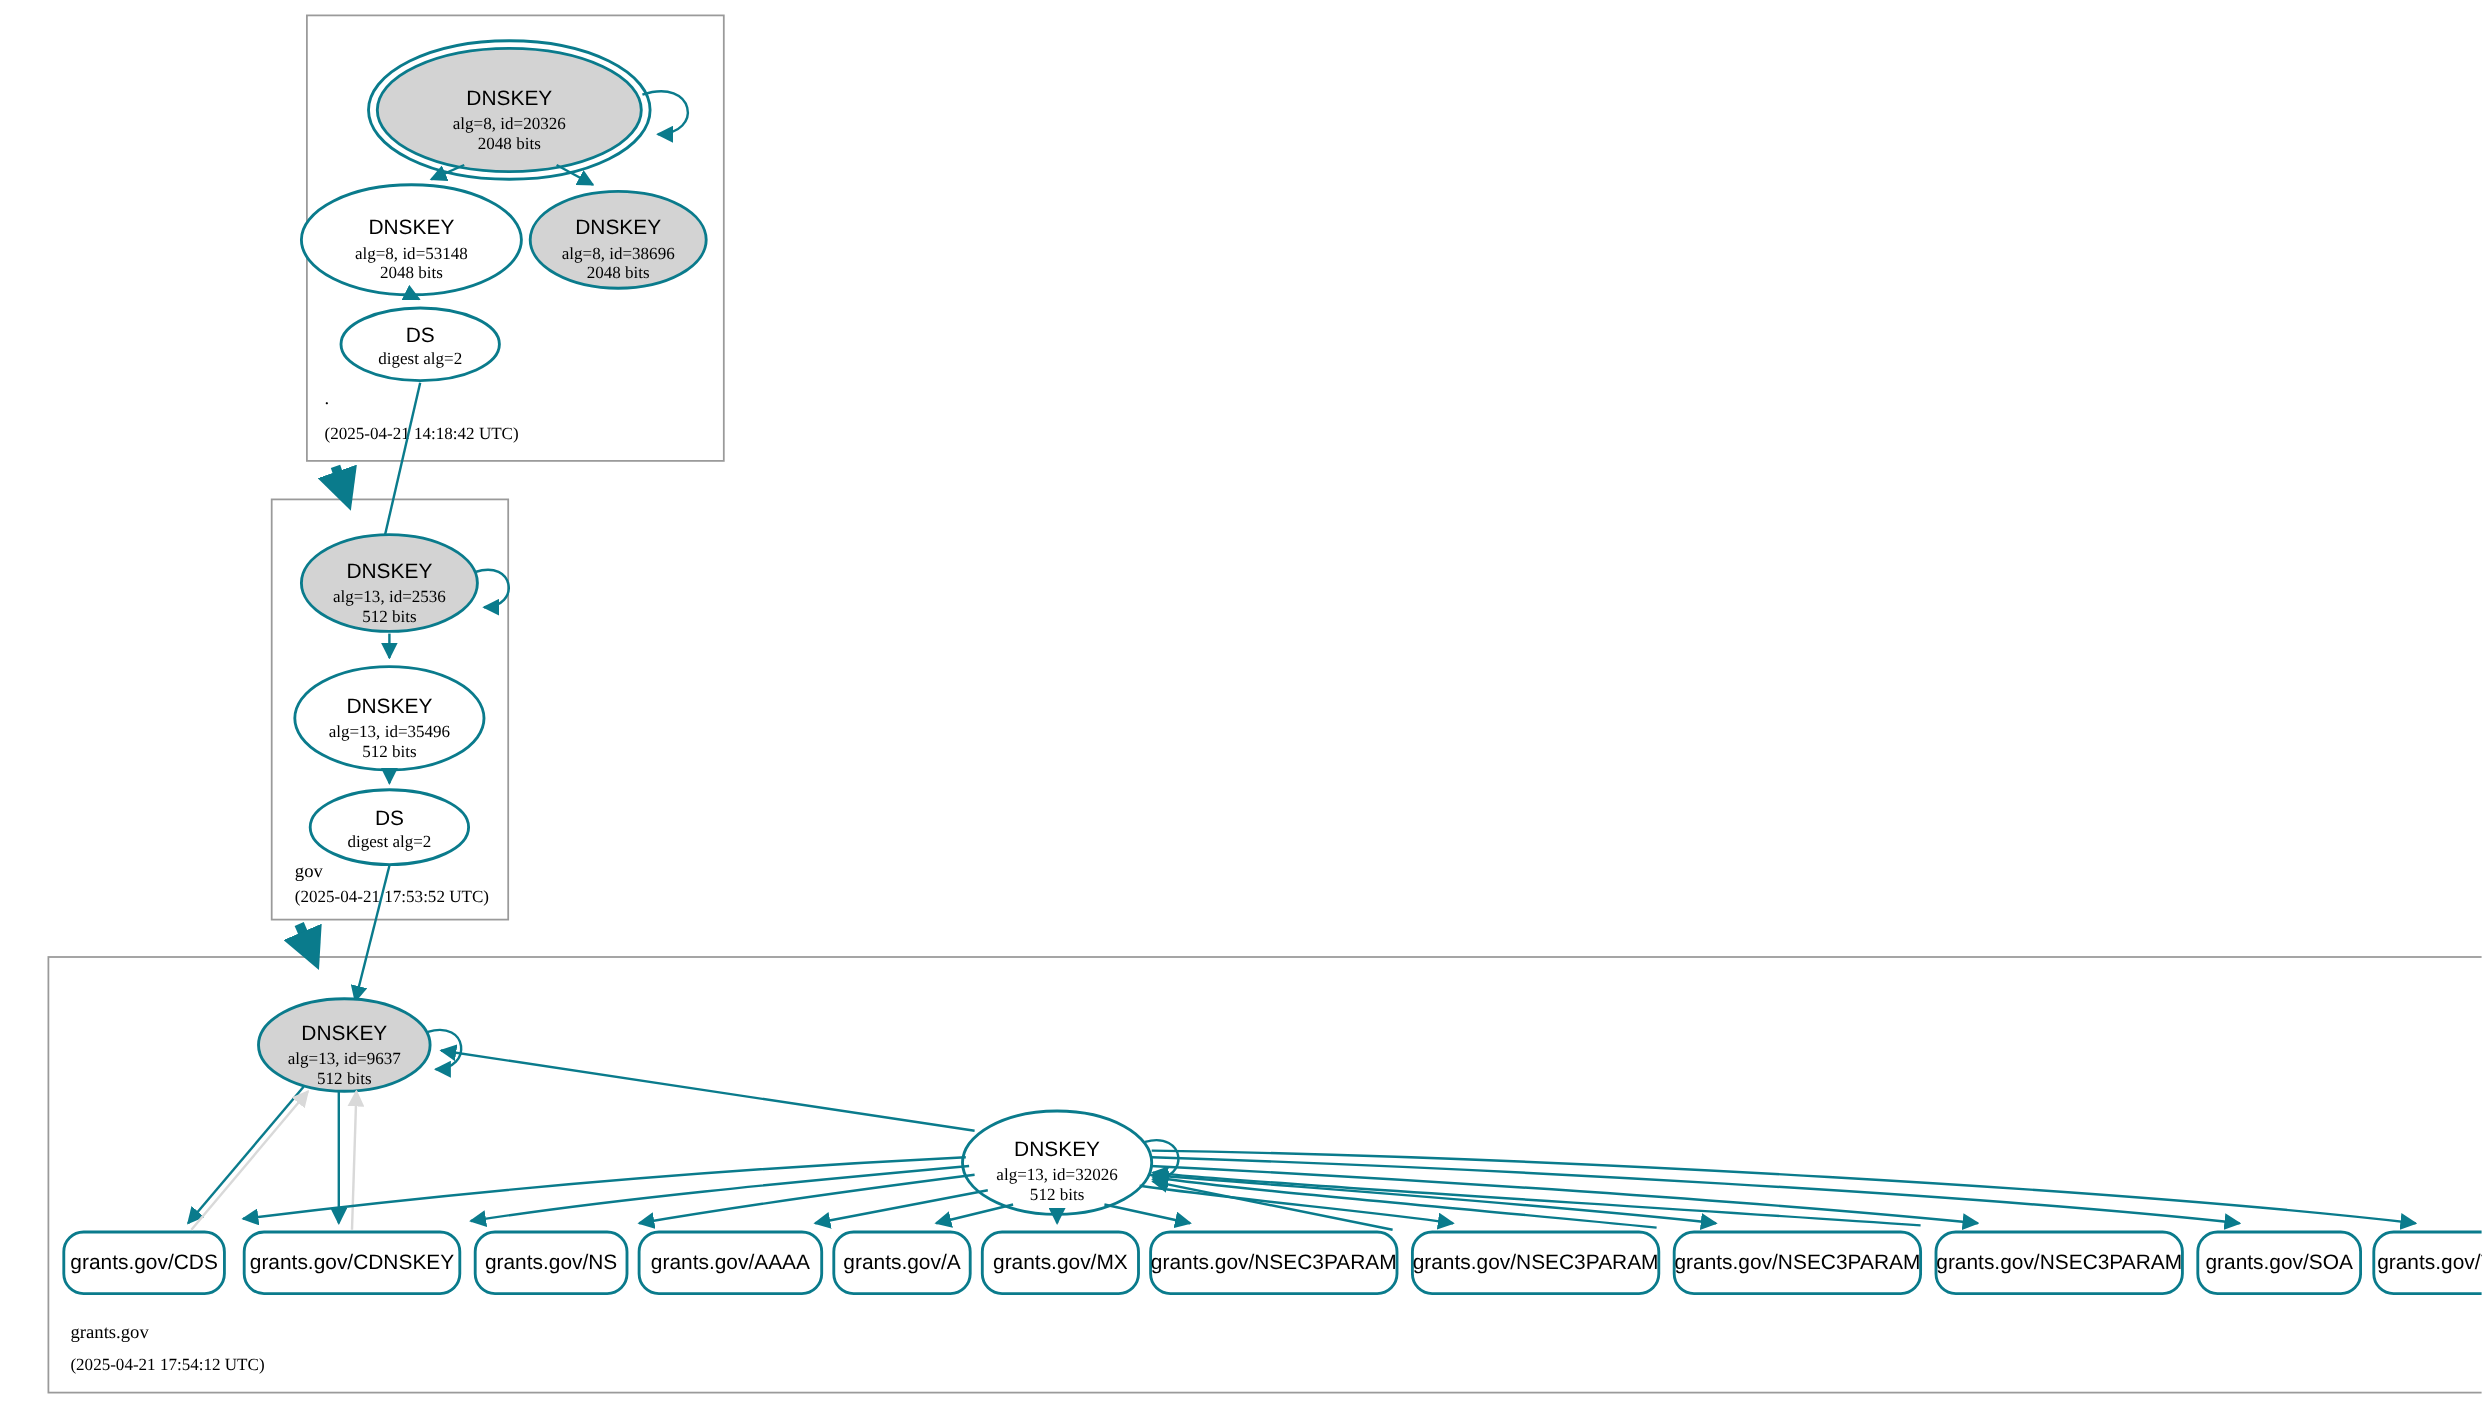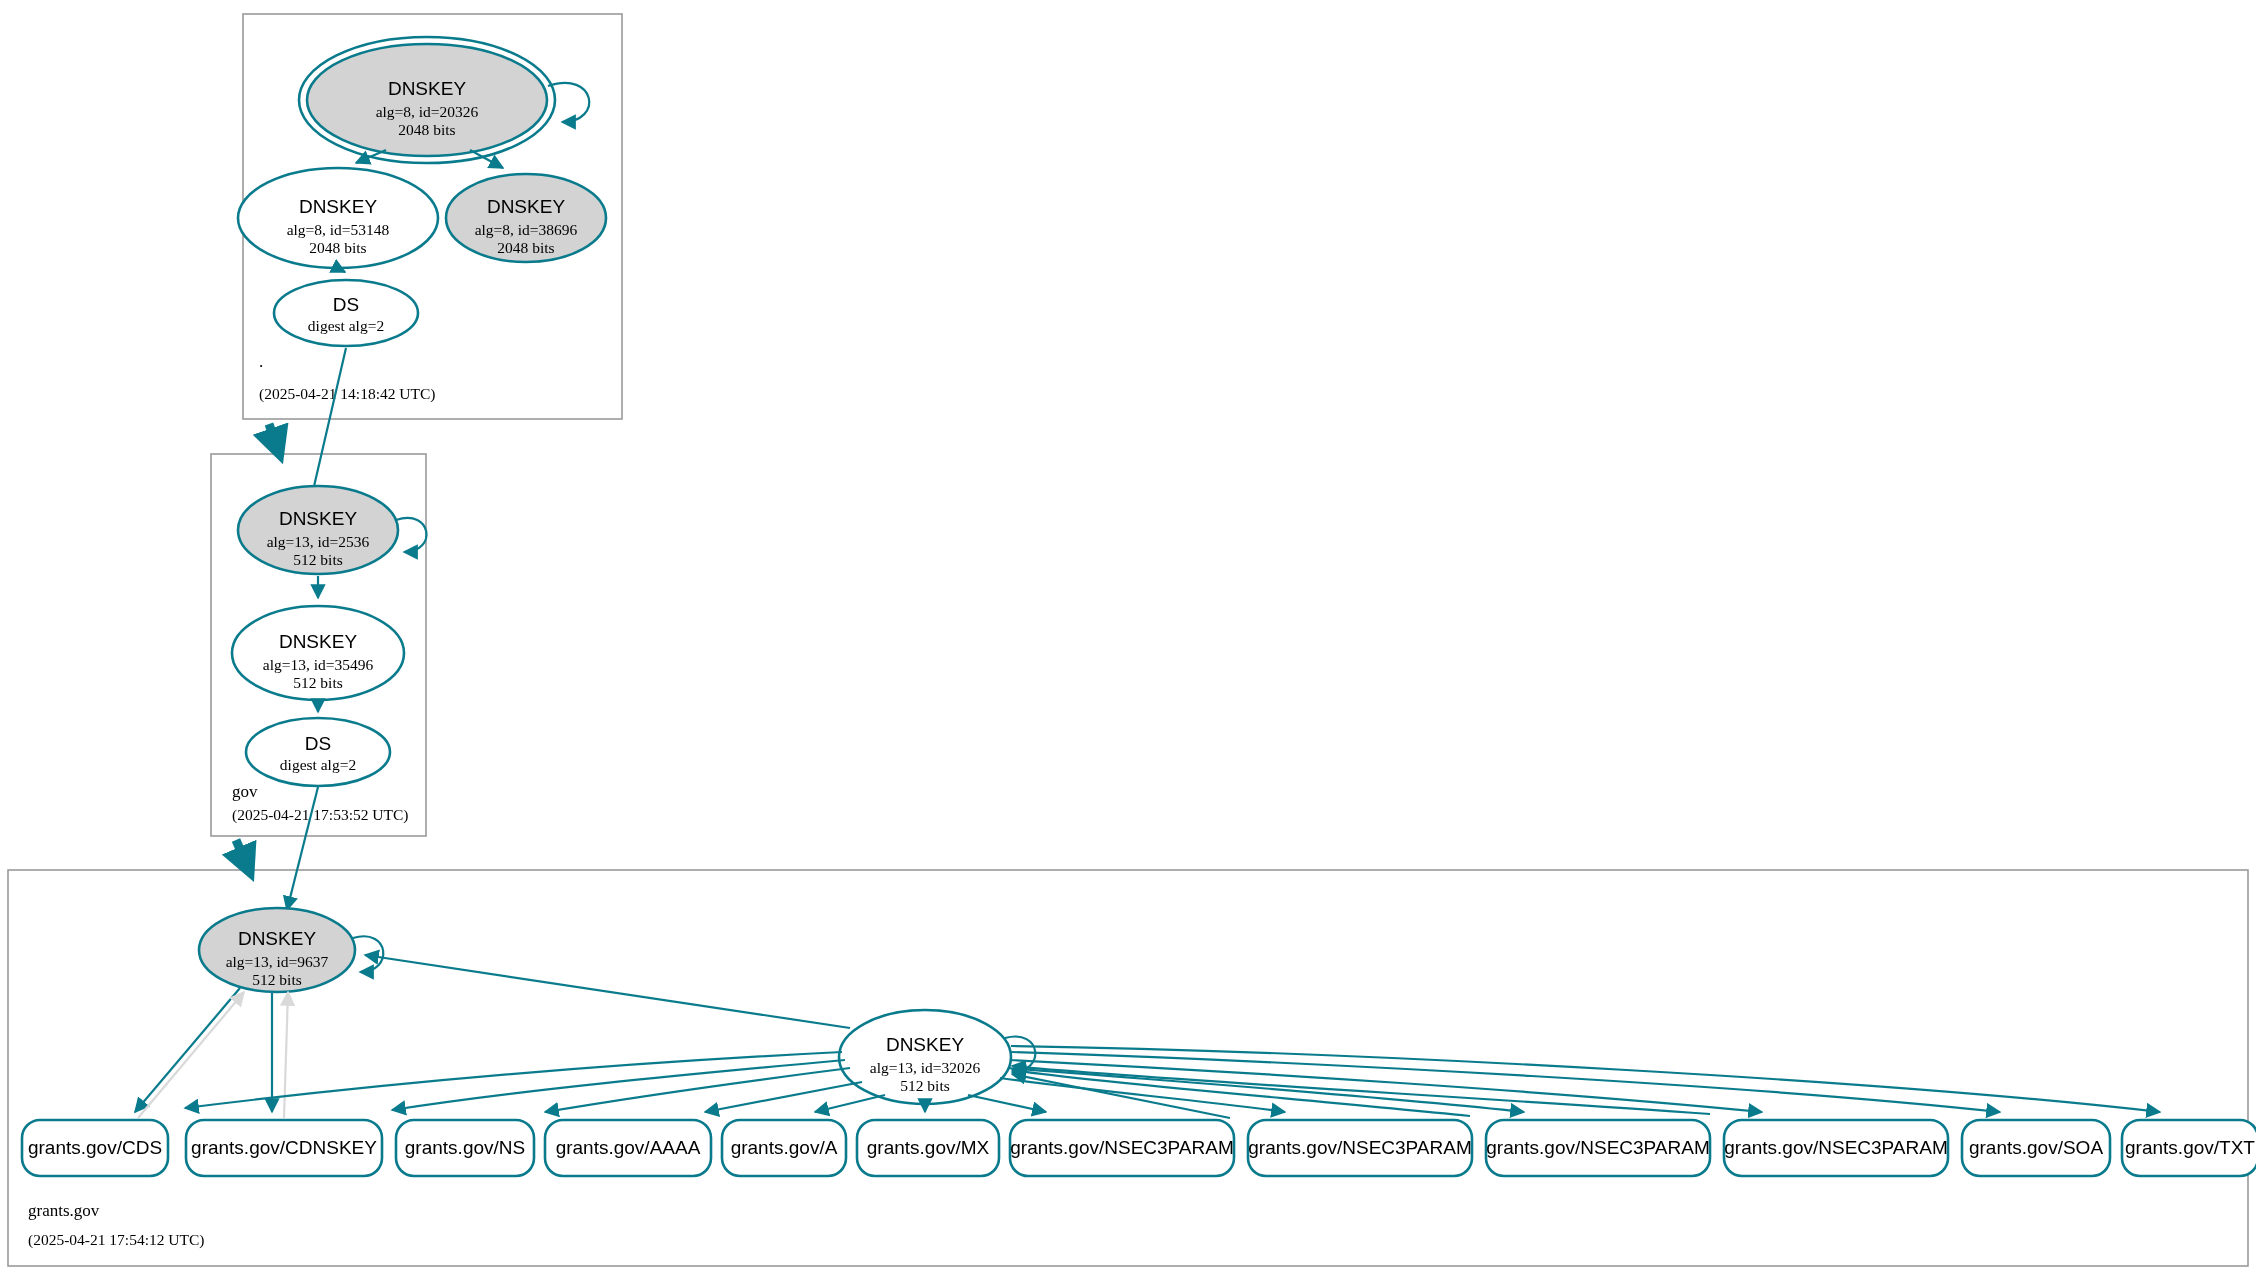--- a/index.html
+++ b/index.html
@@ -12,20 +12,21 @@
     font-family: "Liberation Sans", sans-serif;
     width: 2256px;
     height: 1278px;
     overflow: hidden;
   }
   #canvas {
     position: relative;
     width: 2077px;
     height: 1278px;
     background: #ffffff;
+    margin-left: 36px;
   }
   svg#graph {
     position: absolute;
     top: 0;
     left: 0;
     width: 2256px;
     height: 1278px;
     display: block;
   }
   .zone-box {

